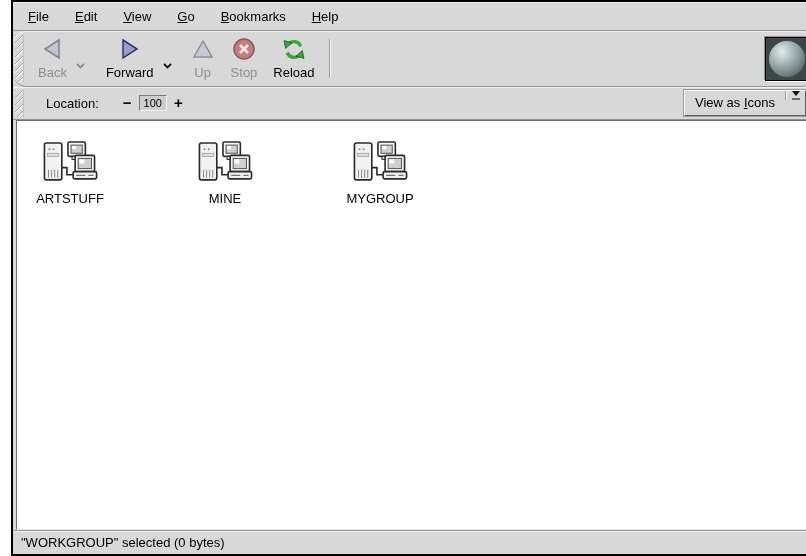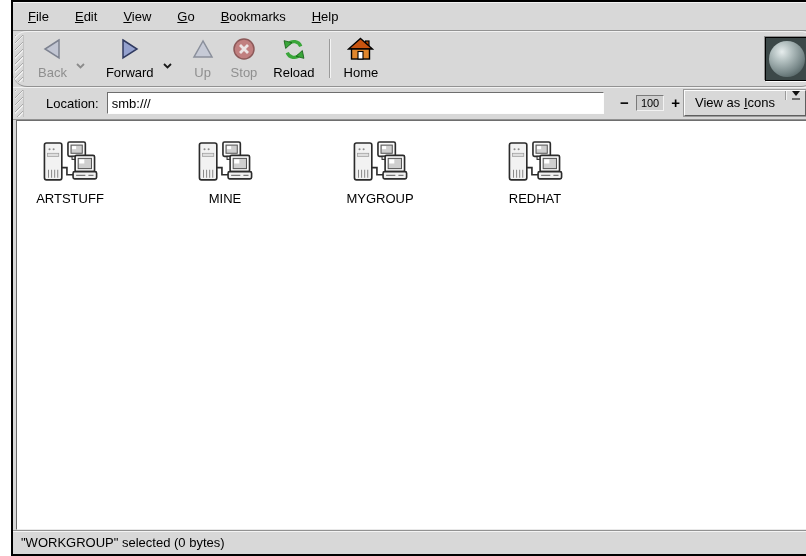--- a/index.html
+++ b/index.html
@@ -248,43 +248,31 @@
           <polygon points="2.5,3.5 10,5.5 4,11" fill="#3aa63a" stroke="#156015" stroke-width="0.8"></polygon>
           <path d="M5.5 15 A7 7 0 0 0 17.5 17" fill="none" stroke="#3aa63a" stroke-width="3.2"></path>
           <polygon points="21.5,20.5 14,18.5 20,13" fill="#3aa63a" stroke="#156015" stroke-width="0.8"></polygon>
         </svg>
       </span>
       <span class="tb-label">Reload</span>
     </div>
 
     <div class="tb-sep"></div>
 
-    <div class="tb-btn">
-      <span class="tb-icon">
-        <svg width="27" height="24" viewBox="0 0 26 24">
-          <rect x="18" y="4" width="3.5" height="6" fill="#b84a00" stroke="#000" stroke-width="1.2"></rect>
-          <polygon points="13,1.5 25,12 1,12" fill="#c85410" stroke="#000" stroke-width="1.4"></polygon>
-          <rect x="4" y="12" width="18" height="10" fill="#e0862c" stroke="#000" stroke-width="1.4"></rect>
-          <rect x="10.5" y="14.5" width="5" height="7.5" fill="#fff" stroke="#000" stroke-width="1.1"></rect>
-        </svg>
-      </span>
-      <span class="tb-label">Home</span>
-    </div>
 
     <div class="tb-spacer"></div>
 
     <div class="throbber-box">
       <div class="throbber-globe"></div>
     </div>
   </div>
 
   <div class="locationbar">
     <div class="handle"></div>
     <span class="loc-label">Location:</span>
-    <input class="loc-input" type="text" value="smb:///" style="">
     <div class="zoom-ctrl">
       <span class="zoom-btn">−</span>
       <span class="zoom-level">100</span>
       <span class="zoom-btn">+</span>
     </div>
     <div class="view-as">
       <span class="view-as-label">View as <u>I</u>cons</span>
       <span class="view-as-arrow">
         <span class="opt-tri"></span>
           <span class="opt-bar"></span>
@@ -305,26 +293,20 @@
             <use href="#net-icon"></use>
           </svg>
         <span class="icon-label">MINE</span>
       </div>
       <div class="icon-cell">
         <svg class="net" viewBox="0 0 56 44">
             <use href="#net-icon"></use>
           </svg>
         <span class="icon-label">MYGROUP</span>
       </div>
-      <div class="icon-cell">
-        <svg class="net" viewBox="0 0 56 44">
-            <use href="#net-icon"></use>
-          </svg>
-        <span class="icon-label">REDHAT</span>
-      </div>
     </div>
   </div>
 
   <div class="statusbar">
     <span>"WORKGROUP" selected (0 bytes)</span>
   </div>
 
 </div>
 
 </body></html>

